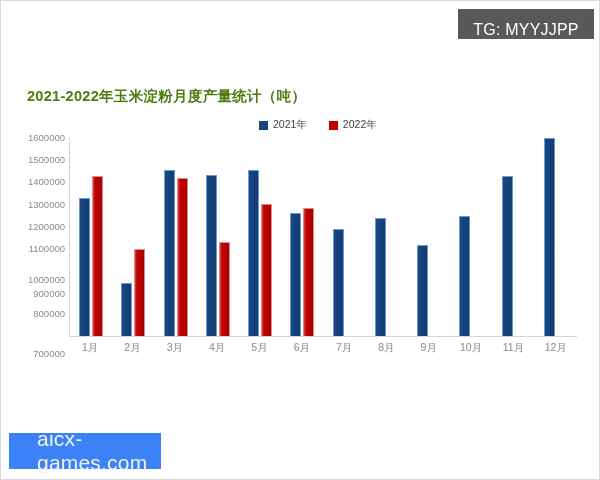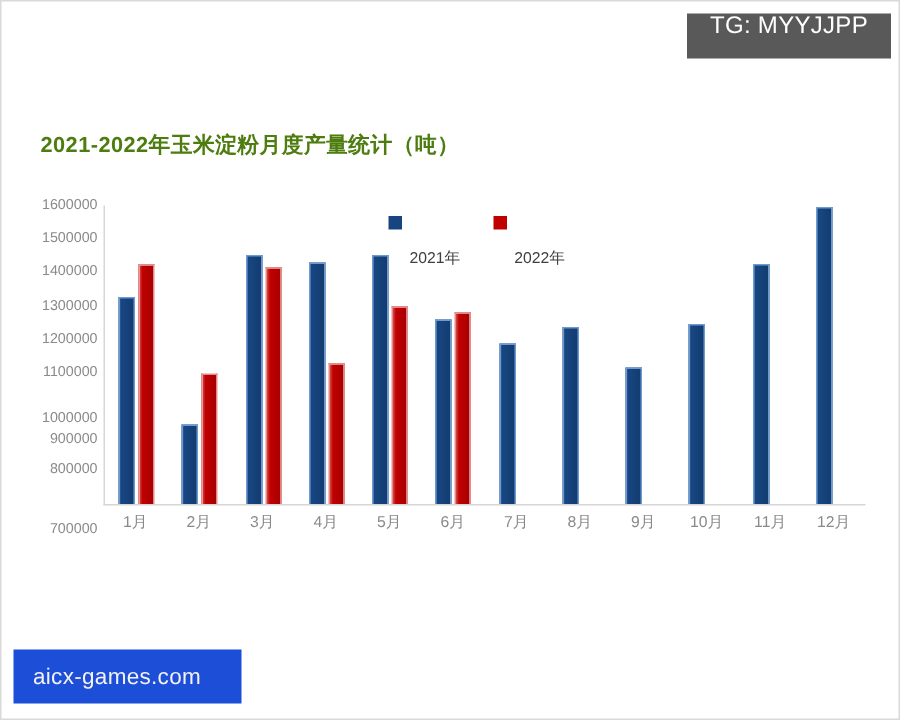--- a/index.html
+++ b/index.html
@@ -25,21 +25,21 @@
     position: absolute;
     top: 8px;
     left: 457px;
     width: 136px;
     height: 30px;
     background: #595959;
     color: #ffffff;
     font-size: 16px;
     letter-spacing: 0.2px;
     display: flex;
-    align-items: flex-start;
+    align-items: flex-end;
     justify-content: center;
     box-sizing: border-box;
   }
 
   
   #chart-title {
     position: absolute;
     top: 86px;
     left: 26px;
     font-size: 14.5px;
@@ -65,21 +65,20 @@
   }
   .legend-swatch {
     width: 9px;
     height: 9px;
     display: inline-block;
   }
   .legend-label {
     font-size: 10.5px;
     color: #3f3f3f;
     white-space: nowrap;
-    margin-top: 47px;
   }
 
   
   #plot-wrap {
     position: absolute;
     left: 68px;
     top: 136px;
     width: 508px;
     height: 200px;
   }
@@ -155,26 +154,26 @@
     white-space: nowrap;
   }
 
   
   #watermark {
     position: absolute;
     left: 8px;
     top: 432px;
     width: 152px;
     height: 36px;
-    background: #1d4ed8;
+    background: #3b82f6;
     color: #f2f2f2;
-    font-size: 15px;
+    font-size: 21px;
     display: flex;
     align-items: center;
-    padding-left: 13px;
+    padding-left: 28px;
     box-sizing: border-box;
     letter-spacing: 0.2px;
   }
 </style>
 </head>
 <body>
 
 <div id="page">
 
   <div id="tg-badge">

